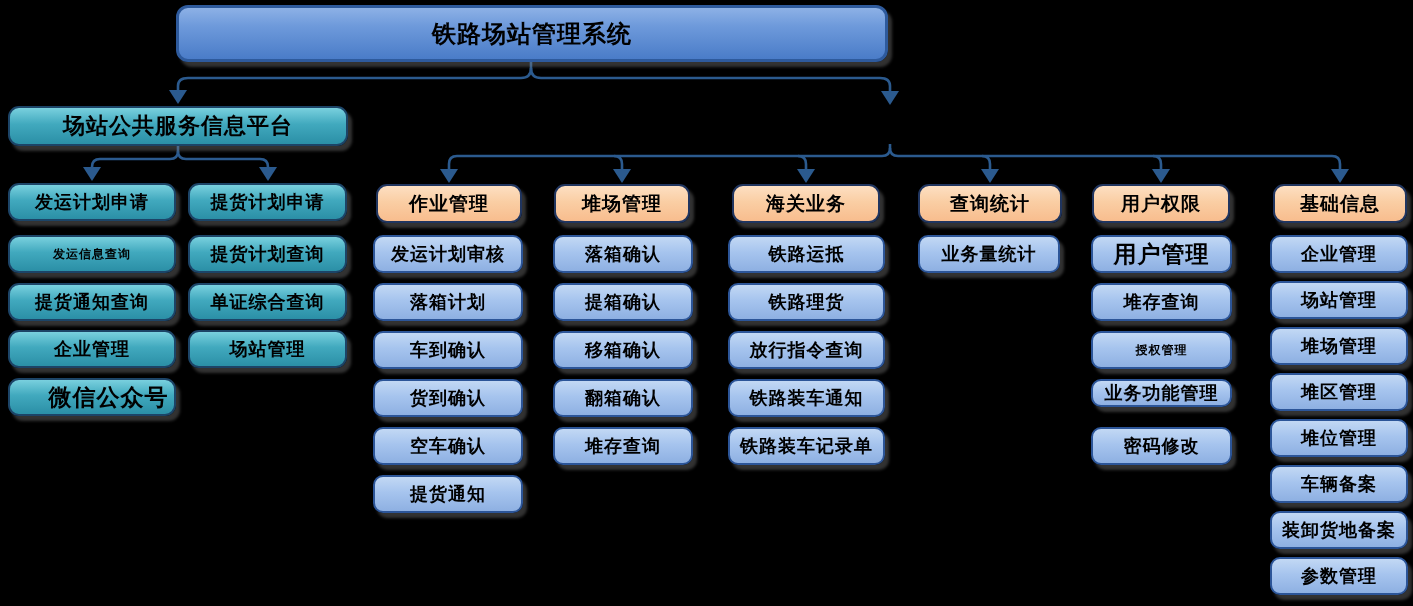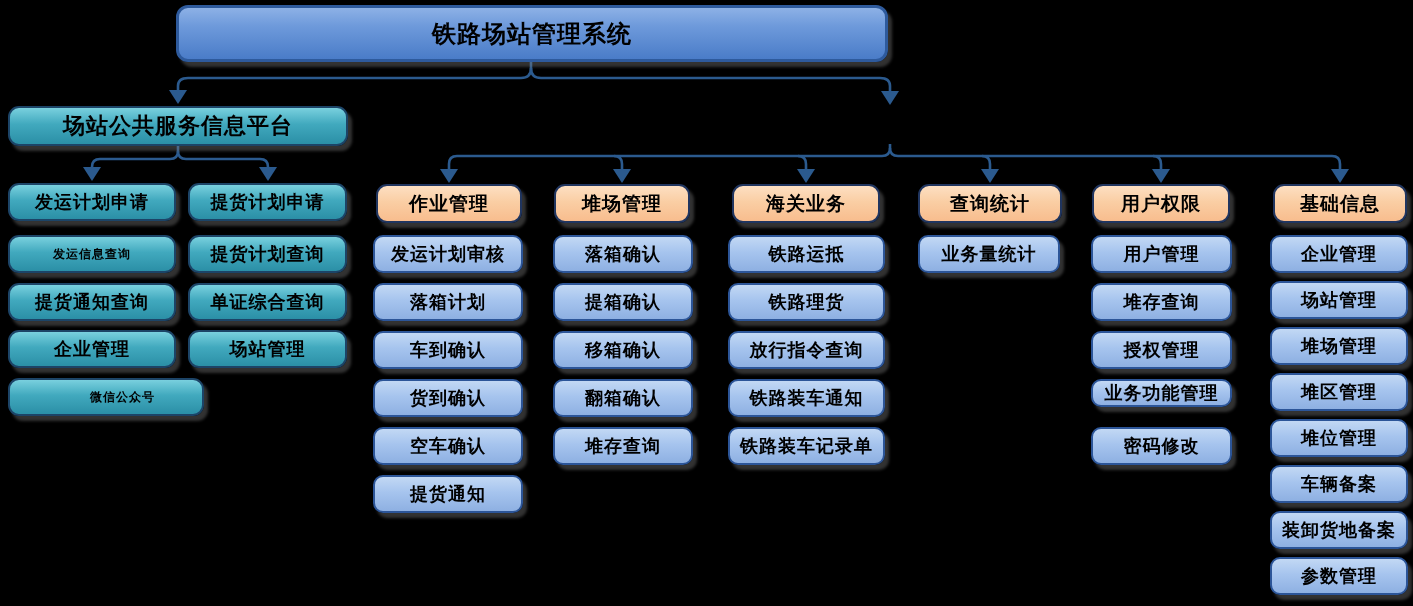--- a/index.html
+++ b/index.html
@@ -98,21 +98,21 @@
       </div>
       <div class="box teal" style="left: 8px; top: 235px; width: 168px; height: 38px; font-size: 12px;">
         <span>发运信息查询</span>
       </div>
       <div class="box teal" style="left: 8px; top: 283px; width: 168px; height: 38px; font-size: 18px;">
         <span>提货通知查询</span>
       </div>
       <div class="box teal" style="left: 8px; top: 330px; width: 168px; height: 38px; font-size: 18px;">
         <span>企业管理</span>
       </div>
-      <div class="box teal" style="left: 8px; top: 378px; width: 196px; height: 38px; font-size: 12px; padding-left: 33px;">
+      <div class="box teal" style="left: 8px; top: 378px; width: 168px; height: 38px; font-size: 23px; padding-left: 33px;">
         <span>微信公众号</span>
       </div>
       <div class="box teal" style="left: 188px; top: 183px; width: 159px; height: 38px; font-size: 18px;">
         <span>提货计划申请</span>
       </div>
       <div class="box teal" style="left: 188px; top: 235px; width: 159px; height: 38px; font-size: 18px;">
         <span>提货计划查询</span>
       </div>
       <div class="box teal" style="left: 188px; top: 283px; width: 159px; height: 38px; font-size: 18px;">
         <span>单证综合查询</span>
@@ -179,27 +179,27 @@
       </div>
       <div class="box orange" style="left: 918px; top: 184px; width: 144px; height: 39px; font-size: 19px;">
         <span>查询统计</span>
       </div>
       <div class="box blue" style="left: 918px; top: 235px; width: 142px; height: 38px; font-size: 18px;">
         <span>业务量统计</span>
       </div>
       <div class="box orange" style="left: 1092px; top: 184px; width: 138px; height: 39px; font-size: 19px;">
         <span>用户权限</span>
       </div>
-      <div class="box blue" style="left: 1091px; top: 235px; width: 141px; height: 38px; font-size: 18px;">
+      <div class="box blue" style="left: 1091px; top: 235px; width: 141px; height: 38px; font-size: 23px;">
         <span>用户管理</span>
       </div>
       <div class="box blue" style="left: 1091px; top: 283px; width: 141px; height: 38px; font-size: 18px;">
         <span>堆存查询</span>
       </div>
-      <div class="box blue" style="left: 1091px; top: 331px; width: 141px; height: 38px; font-size: 18px;">
+      <div class="box blue" style="left: 1091px; top: 331px; width: 141px; height: 38px; font-size: 12px;">
         <span>授权管理</span>
       </div>
       <div class="box blue" style="left: 1091px; top: 379px; width: 141px; height: 28px; font-size: 18px;">
         <span>业务功能管理</span>
       </div>
       <div class="box blue" style="left: 1091px; top: 427px; width: 141px; height: 38px; font-size: 18px;">
         <span>密码修改</span>
       </div>
       <div class="box orange" style="left: 1273px; top: 184px; width: 134px; height: 39px; font-size: 19px;">
         <span>基础信息</span>

